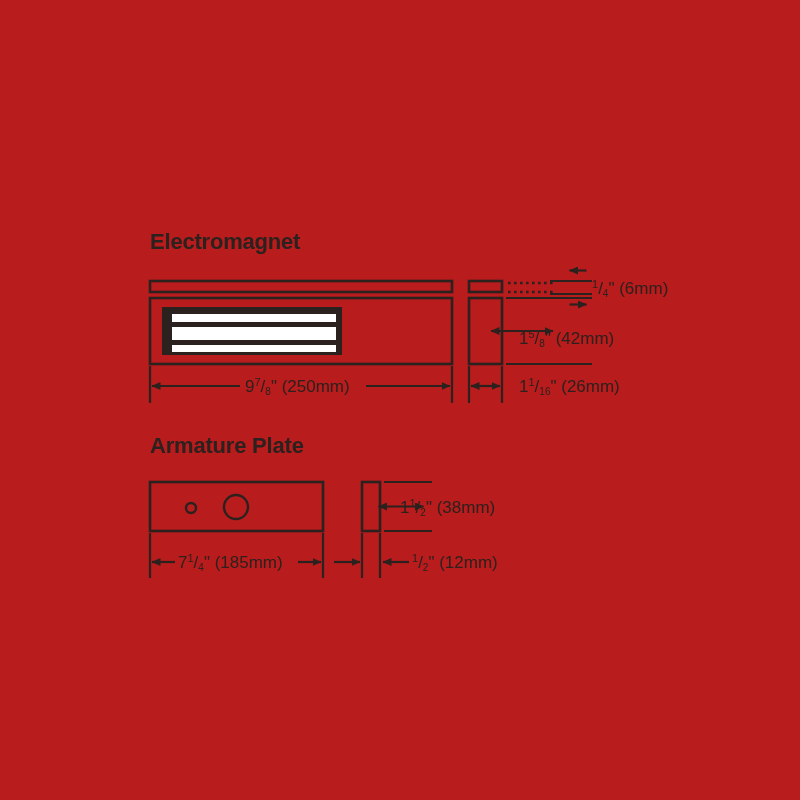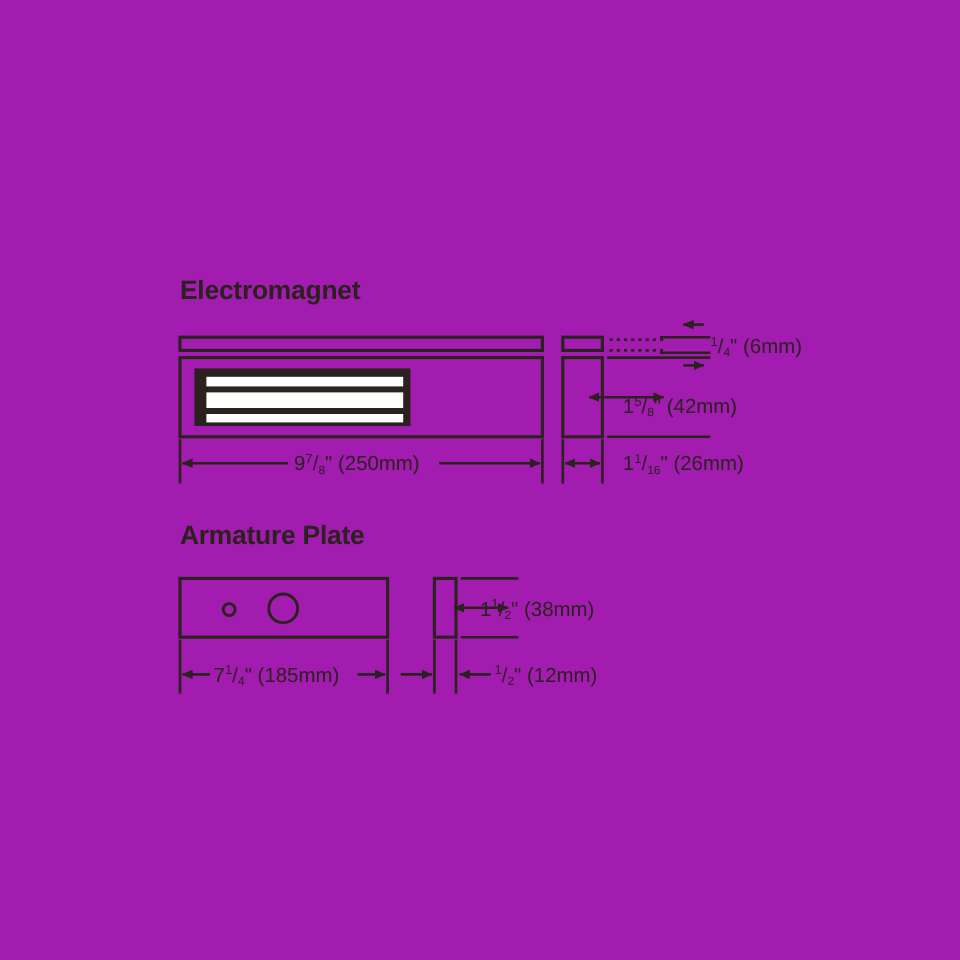--- a/index.html
+++ b/index.html
@@ -1,18 +1,18 @@
 <!DOCTYPE html>
 <html><head>
 <meta charset="utf-8">
 <style>
   html,body{margin:0;padding:0;background:#ffffff;}
   body{width:800px;height:800px;overflow:hidden;
        font-family:"Liberation Sans","DejaVu Sans",sans-serif;}
-  #stage{position:relative;width:800px;height:800px;background:#a21caf;}
+  #stage{position:relative;width:800px;height:800px;background:#b91c1c;}
   svg#drawing{position:absolute;left:0;top:0;width:800px;height:800px;display:block;}
   .ink{fill:none;stroke:#2b211e;}
   .solid{fill:#2b211e;stroke:none;}
   .title{font-weight:bold;font-size:22px;fill:#2b211e;
          font-family:"Liberation Sans","DejaVu Sans",sans-serif;letter-spacing:-0.2px;}
   .dimtext{font-size:17px;fill:#2b211e;
            font-family:"Liberation Sans","DejaVu Sans",sans-serif;}
   .num{font-size:17px;}
   .sup{font-size:11px;}
   .sub{font-size:10px;}

